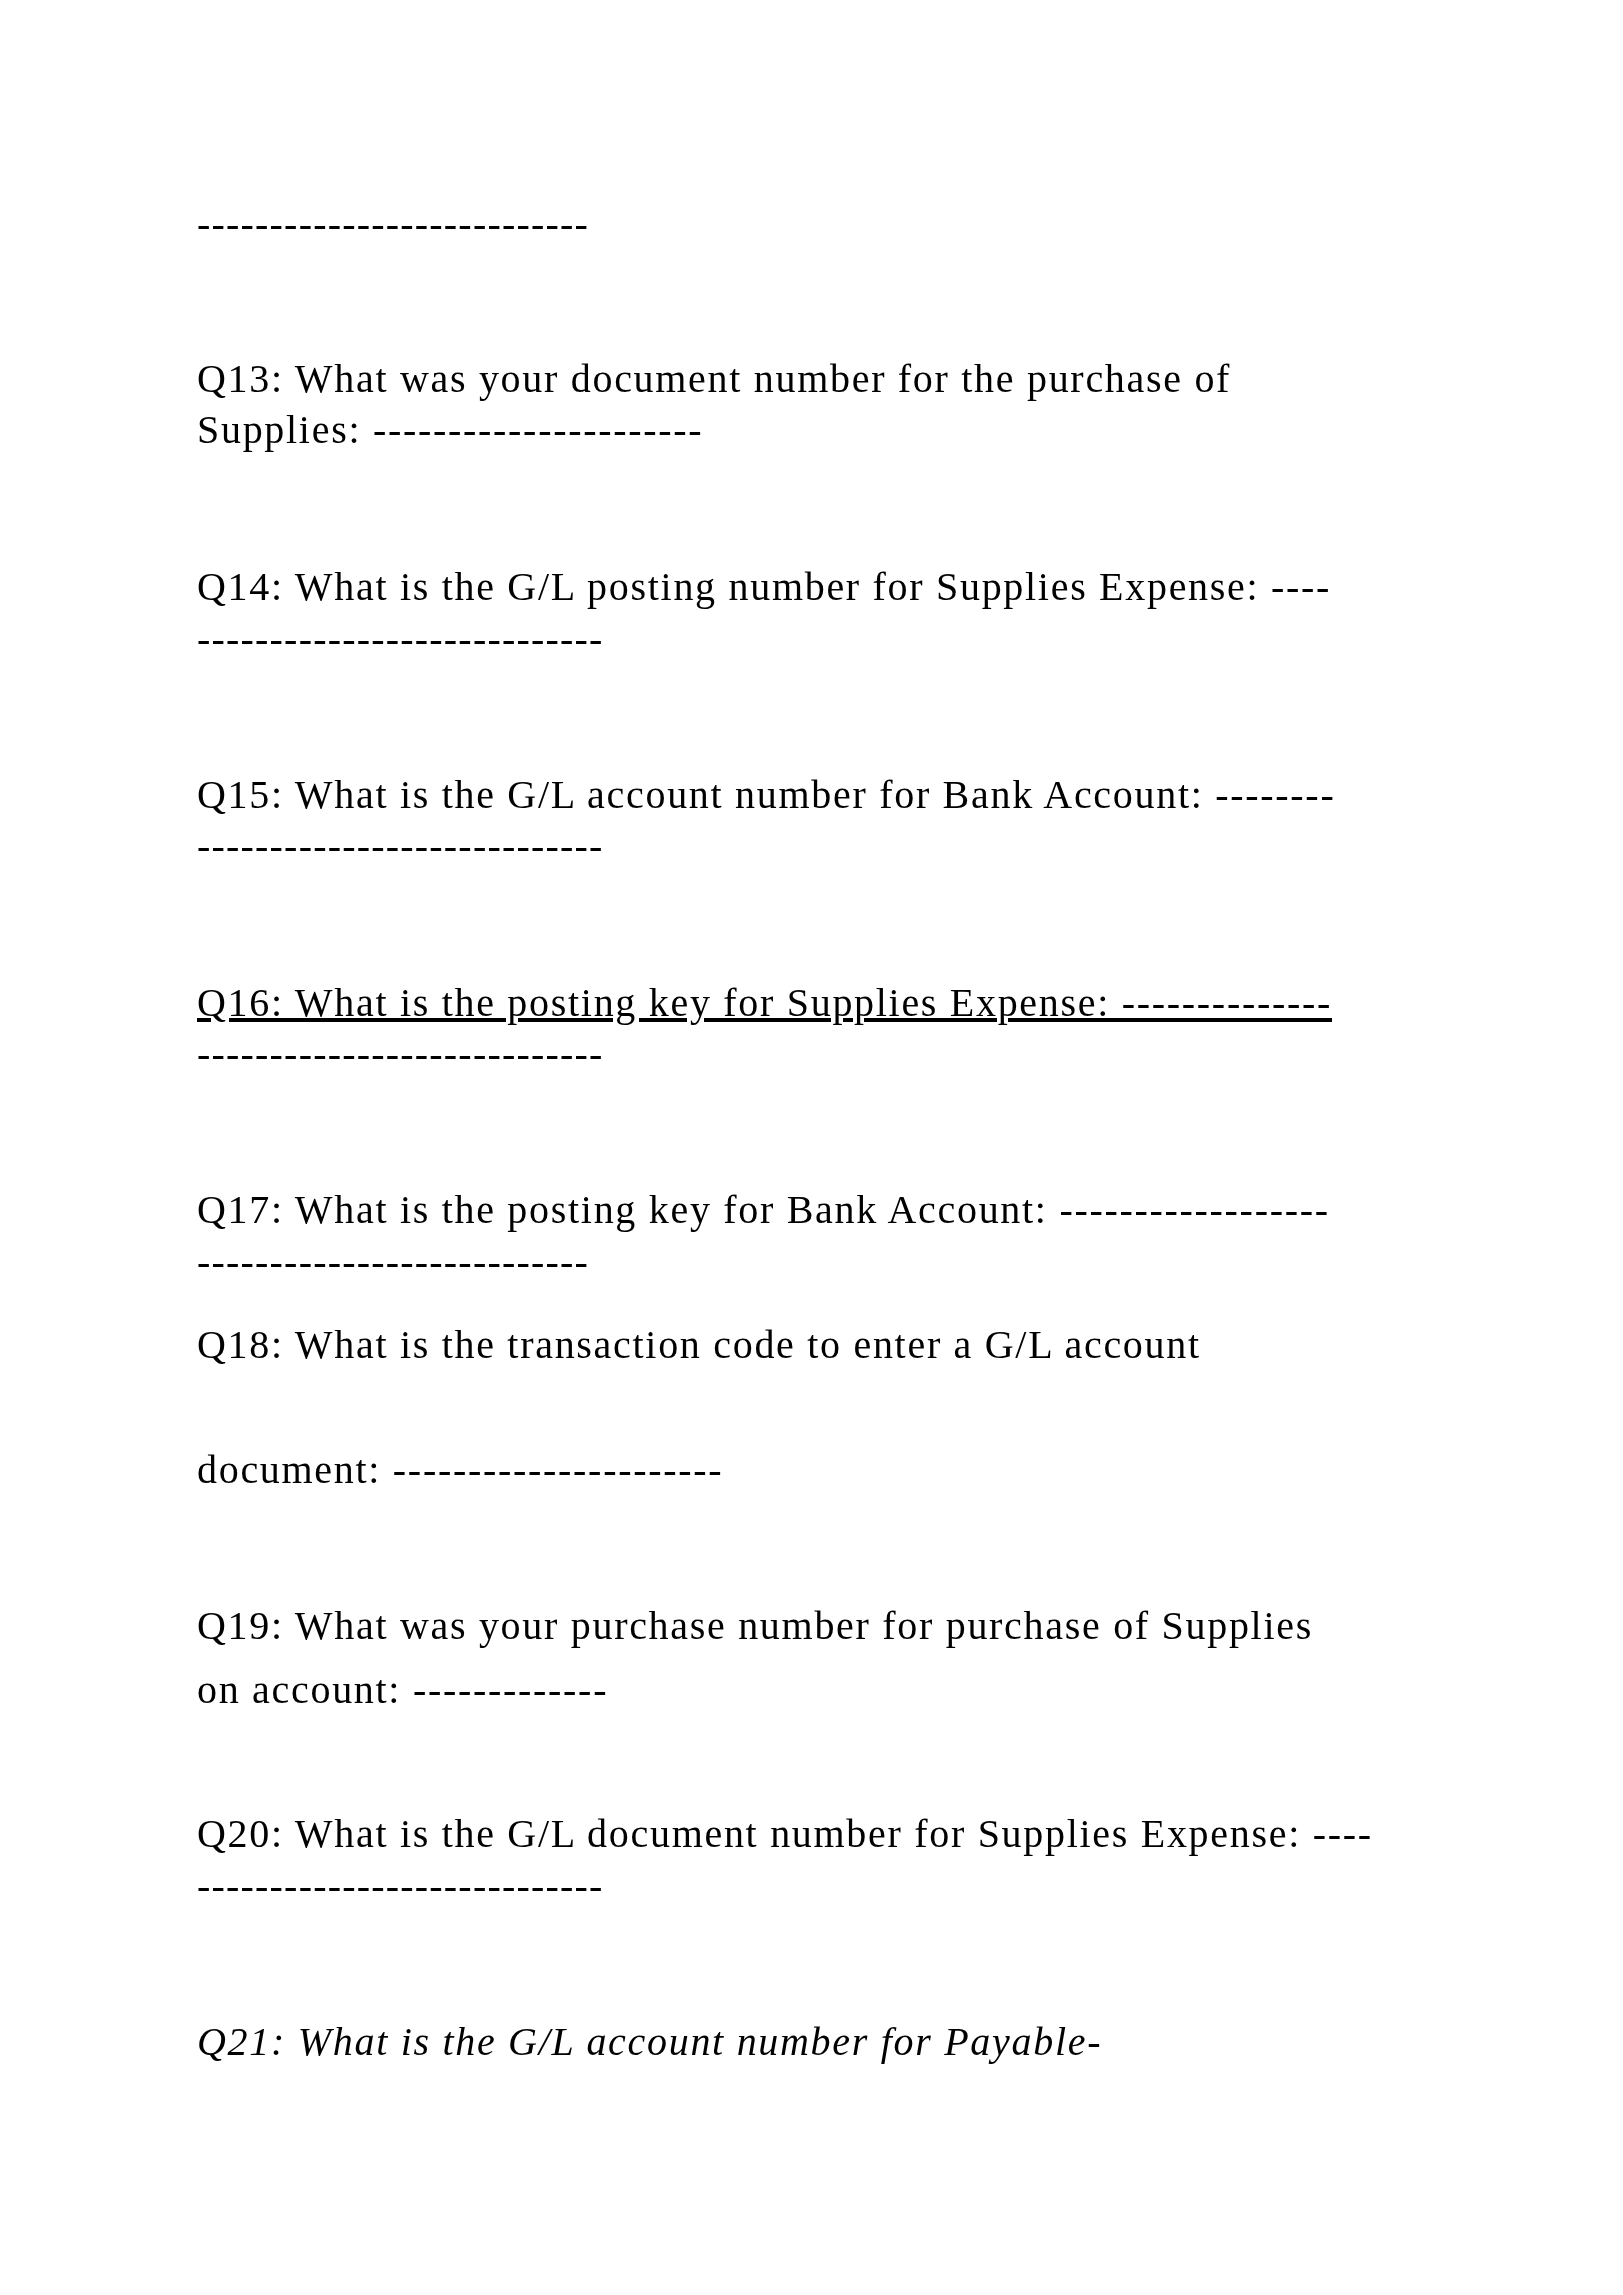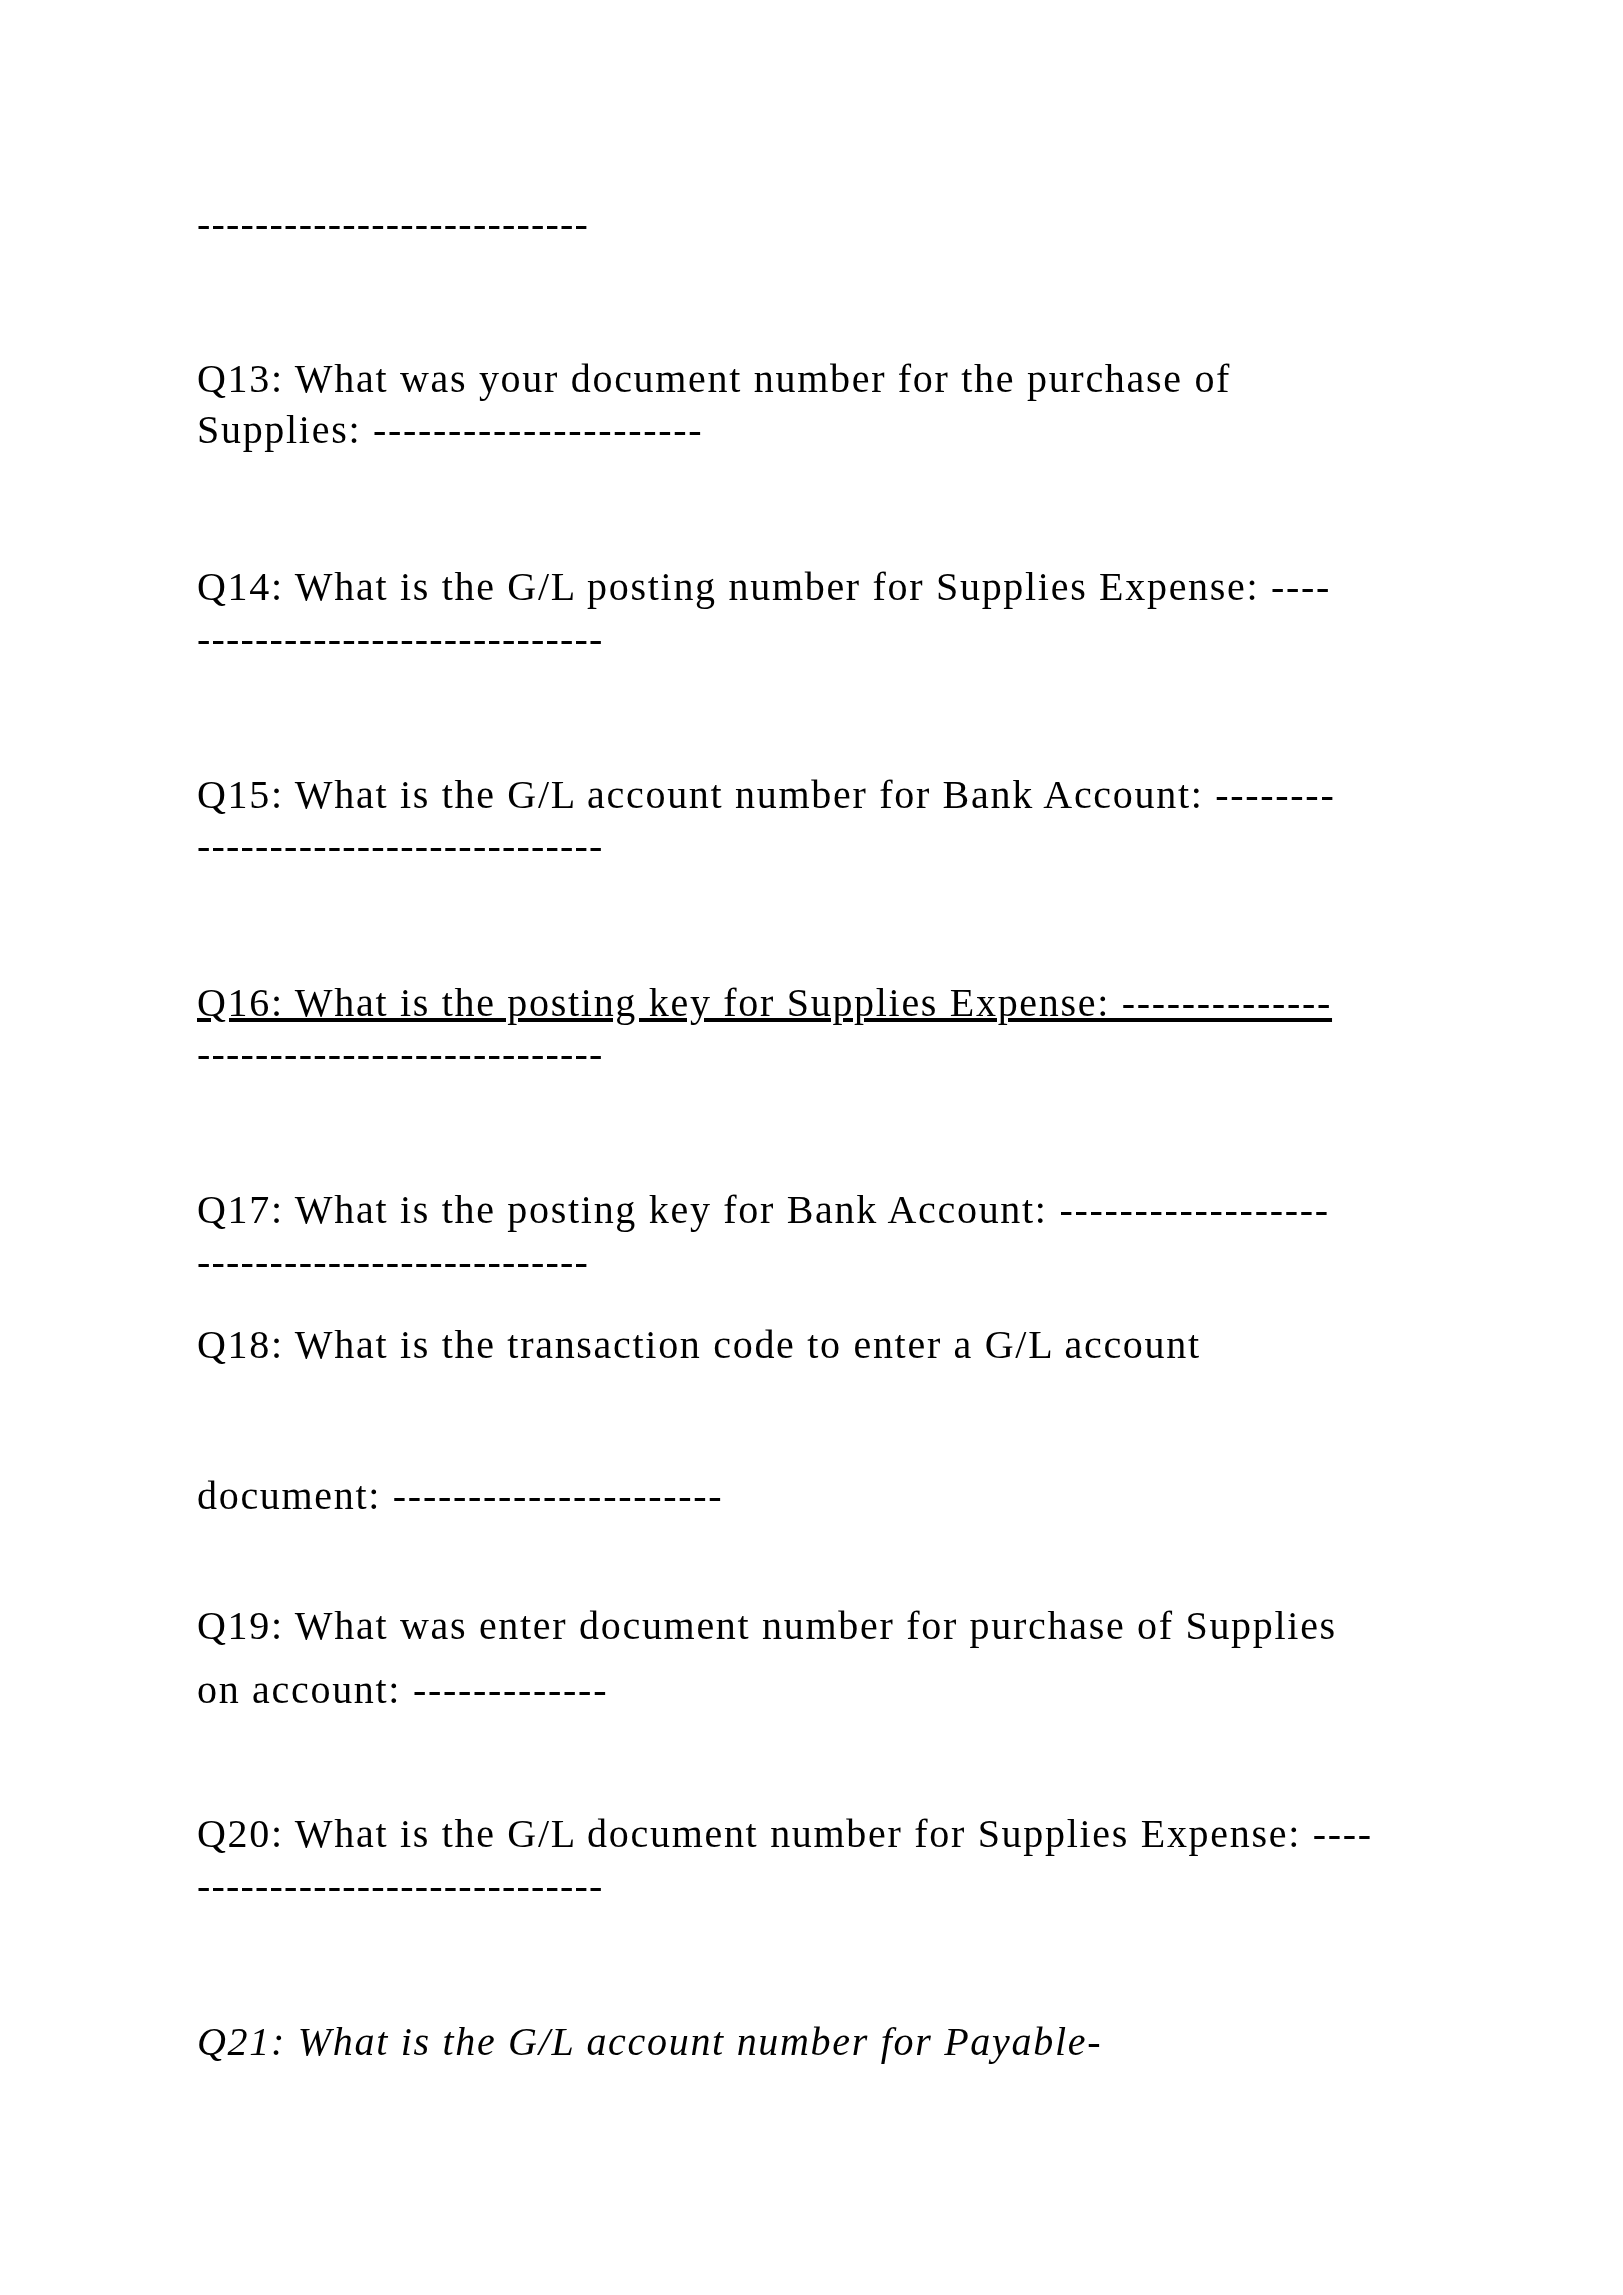--- a/index.html
+++ b/index.html
@@ -63,25 +63,25 @@
     <p class="line dashes" style="top:1028px;">----------------------------</p>
   </div>
 
   <div>
     <p class="line" style="top:1184px;">Q17: What is the posting key for Bank Account: ------------------</p>
     <p class="line dashes" style="top:1236px;">---------------------------</p>
   </div>
 
   <div>
     <p class="line" style="top:1319px;">Q18: What is the transaction code to enter a G/L account</p>
-    <p class="line" style="top:1444px;margin-top:26px;">document: ----------------------</p>
+    <p class="line" style="top:1444px;">document: ----------------------</p>
   </div>
 
   <div>
-    <p class="line" style="top:1600px;">Q19: What was enter document number for purchase of Supplies</p>
+    <p class="line" style="top:1600px;">Q19: What was your purchase number for purchase of Supplies</p>
     <p class="line" style="top:1652px;margin-top:12px;">on account: -------------</p>
   </div>
 
   <div>
     <p class="line" style="top:1808px;">Q20: What is the G/L document number for Supplies Expense: ----</p>
     <p class="line dashes" style="top:1860px;">----------------------------</p>
   </div>
 
   <div>
     <p class="line" style="top:2016px;font-style:italic;">Q21: What is the G/L account number for Payable-</p>

